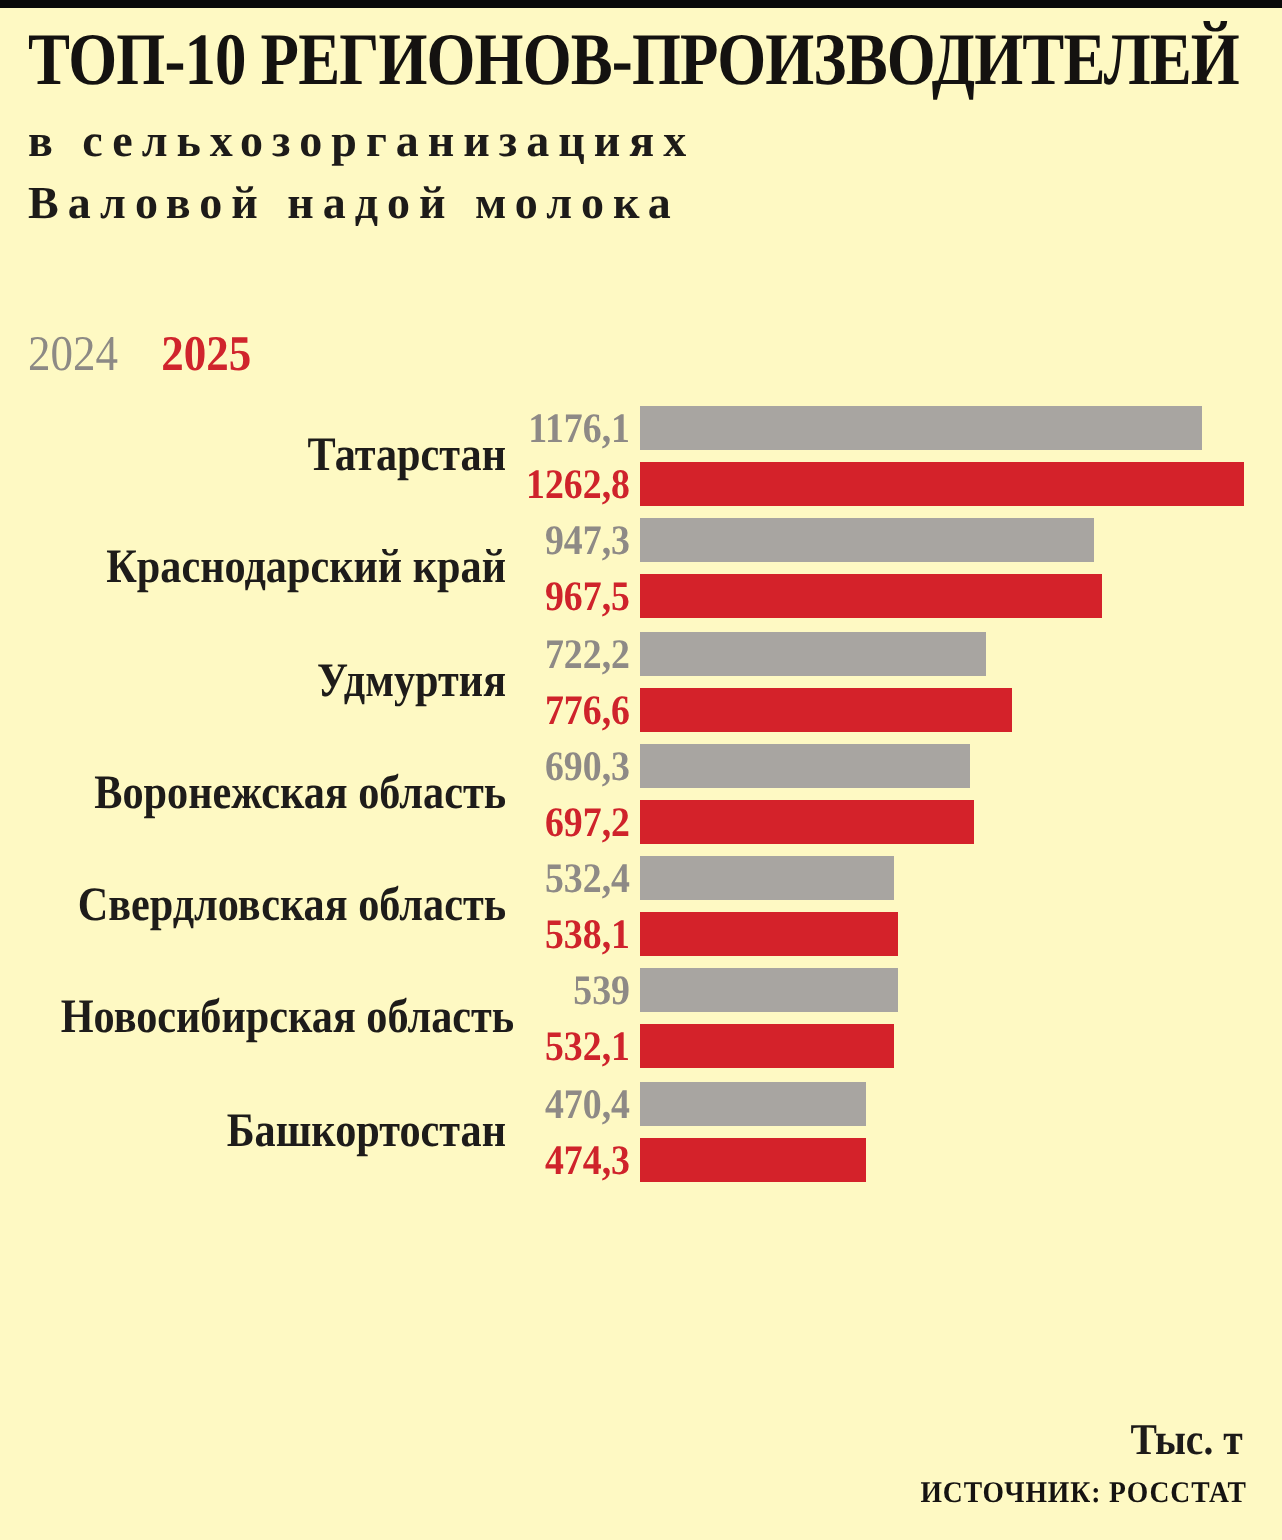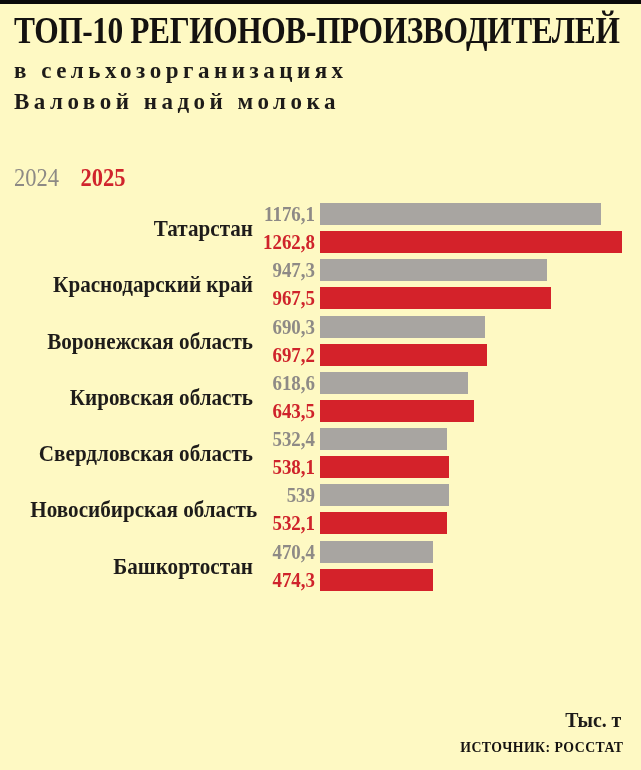--- a/index.html
+++ b/index.html
@@ -59,36 +59,36 @@
   </div>
 
   <div class="row">
     <div class="region-label">Краснодарский край</div>
     <span class="val val-2024" style="color: rgb(142, 138, 134);">947,3</span>
     <div class="bar bar-2024" style="width: 226.5px; background: rgb(168, 165, 161);"></div>
     <span class="val val-2025" style="color: rgb(207, 35, 43);">967,5</span>
     <div class="bar bar-2025" style="width: 231.4px; background: rgb(212, 34, 42);"></div>
   </div>
 
+  <div class="row">
+    <div class="region-label">Удмуртия</div>
+    <span class="val val-2024" style="color: rgb(142, 138, 134);">722,2</span>
+    <div class="bar bar-2024" style="width: 172.7px; background: rgb(168, 165, 161);"></div>
+    <span class="val val-2025" style="color: rgb(207, 35, 43);">776,6</span>
+    <div class="bar bar-2025" style="width: 185.7px; background: rgb(212, 34, 42);"></div>
+  </div>
 
   <div class="row">
     <div class="region-label">Воронежская область</div>
     <span class="val val-2024" style="color: rgb(142, 138, 134);">690,3</span>
     <div class="bar bar-2024" style="width: 165.1px; background: rgb(168, 165, 161);"></div>
     <span class="val val-2025" style="color: rgb(207, 35, 43);">697,2</span>
     <div class="bar bar-2025" style="width: 166.7px; background: rgb(212, 34, 42);"></div>
   </div>
 
-  <div class="row">
-    <div class="region-label">Кировская область</div>
-    <span class="val val-2024" style="color: rgb(142, 138, 134);">618,6</span>
-    <div class="bar bar-2024" style="width: 147.9px; background: rgb(168, 165, 161);"></div>
-    <span class="val val-2025" style="color: rgb(207, 35, 43);">643,5</span>
-    <div class="bar bar-2025" style="width: 153.9px; background: rgb(212, 34, 42);"></div>
-  </div>
 
   <div class="row">
     <div class="region-label">Свердловская область</div>
     <span class="val val-2024" style="color: rgb(142, 138, 134);">532,4</span>
     <div class="bar bar-2024" style="width: 127.3px; background: rgb(168, 165, 161);"></div>
     <span class="val val-2025" style="color: rgb(207, 35, 43);">538,1</span>
     <div class="bar bar-2025" style="width: 128.7px; background: rgb(212, 34, 42);"></div>
   </div>
 
   <div class="row">

